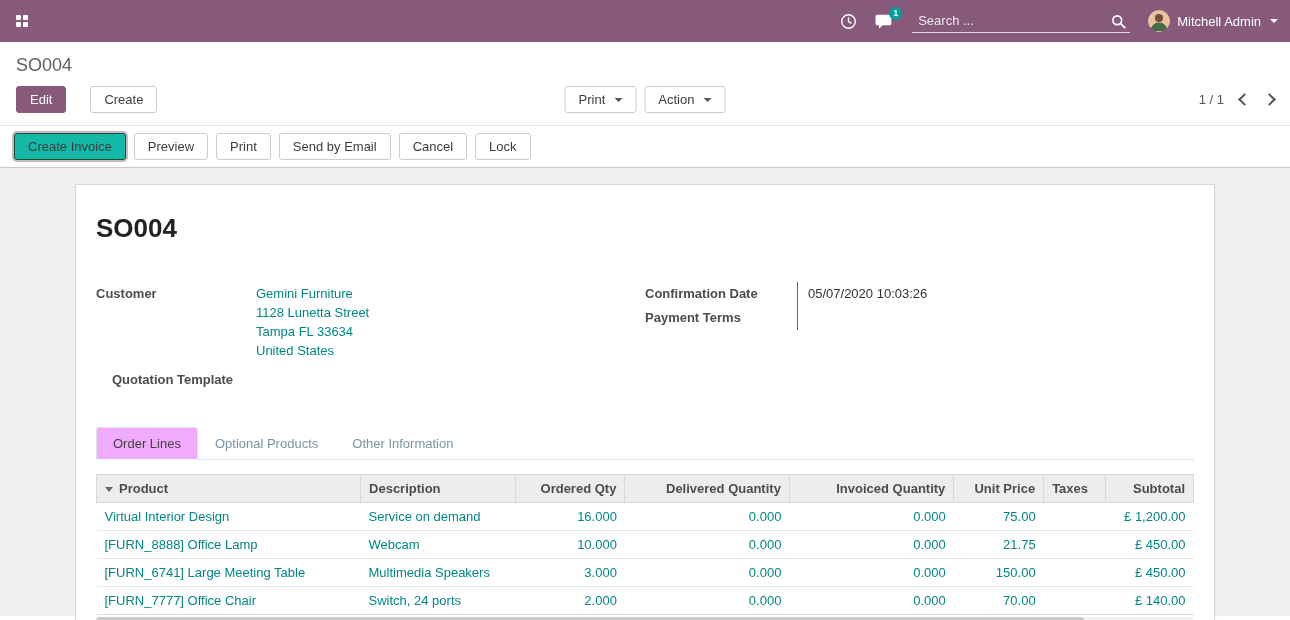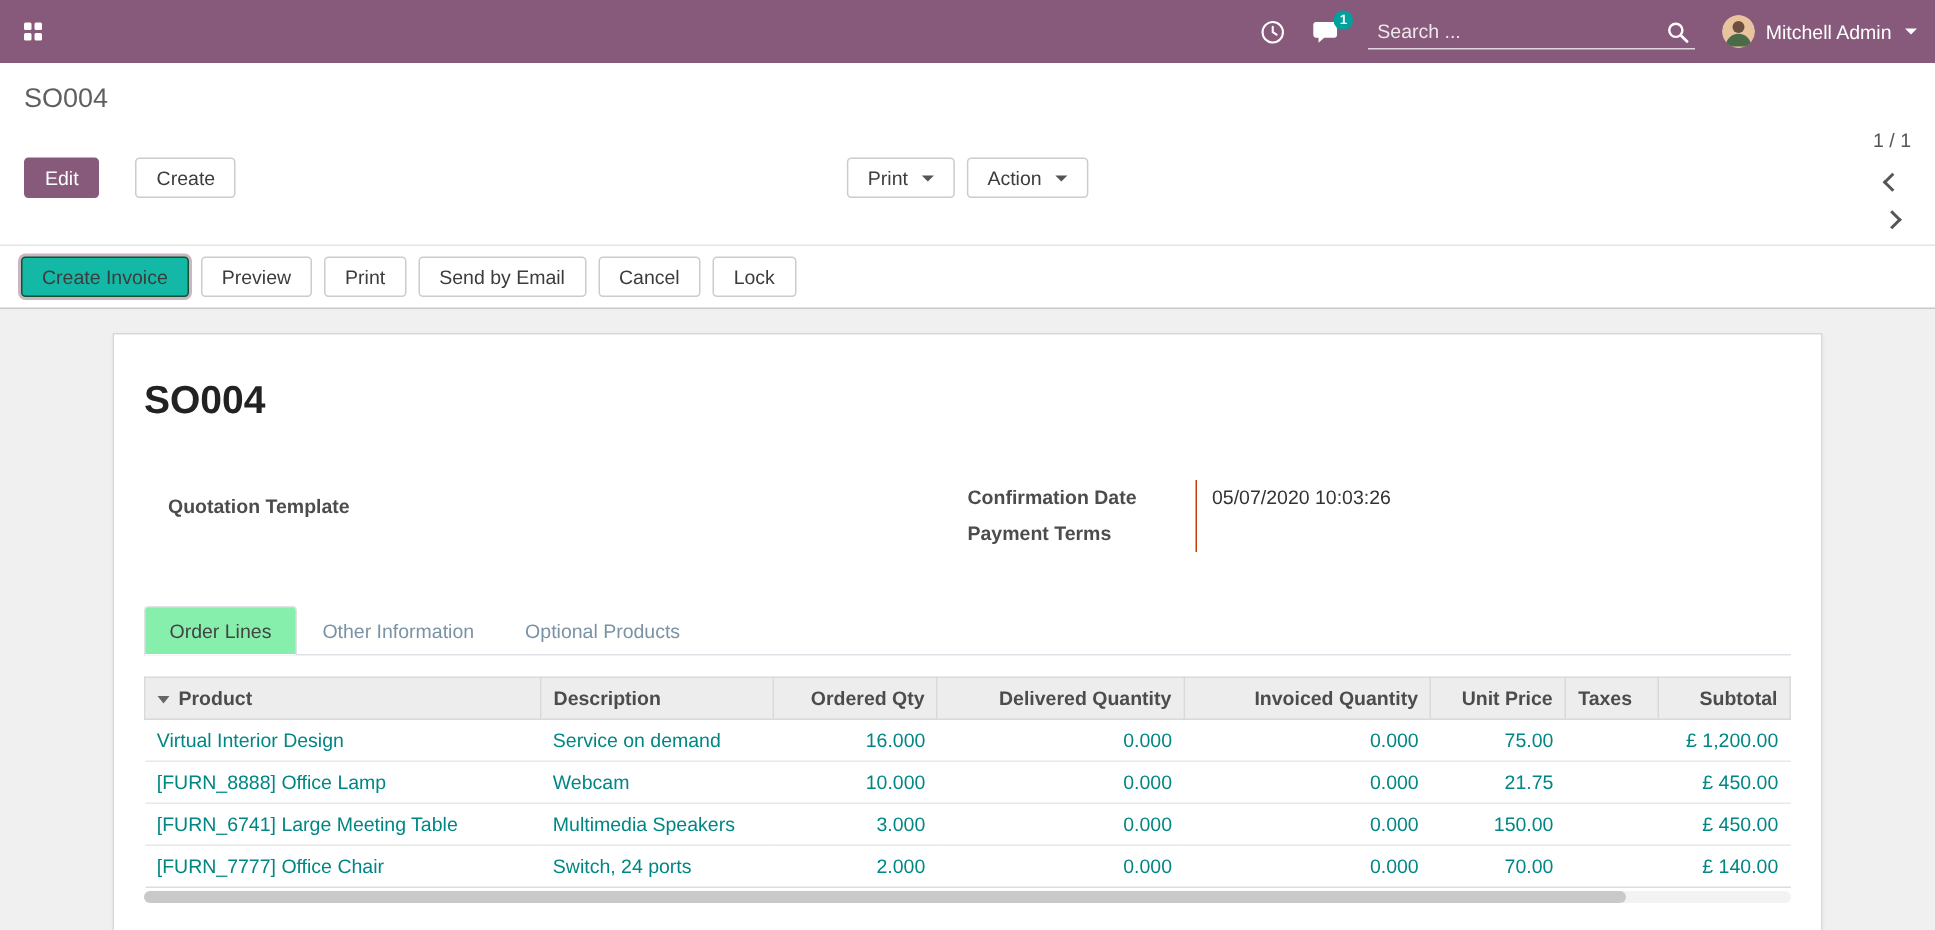--- a/index.html
+++ b/index.html
@@ -54,21 +54,21 @@
     background: #fff; border: 1px solid #ccc; border-radius: 3px;
     padding: 5px 13px; font-size: 13px; color: #3c3c3c; cursor: pointer;
     font-family: "Liberation Sans", sans-serif;
   }
   .btn-primary { background: #875A7B; border-color: #875A7B; color: #fff; }
   .cp-left { display: flex; gap: 24px; }
   .cp-center {
     position: absolute; left: 50%; transform: translateX(-50%);
     display: flex; gap: 8px;
   }
-  .cp-pager { margin-left: auto; display: flex; align-items: center; gap: 16px; color: #555; flex-direction: column; }
+  .cp-pager { margin-left: auto; display: flex; align-items: center; gap: 16px; color: #555; }
   .chev {
     display: inline-block; padding: 3.5px; border: solid #555;
     border-width: 0 2px 2px 0; cursor: pointer;
   }
   .chev-left { transform: rotate(135deg); }
   .chev-right { transform: rotate(-45deg); }
 
   
   .statusbar {
     display: flex; align-items: center; background: #fff;
@@ -116,21 +116,21 @@
   .rvalues { border-left: 1px solid #c2410c; padding-left: 10px; flex: 1; }
   .rvalues > div { padding: 2px 0; line-height: 20px; color: #333; min-height: 24px; }
 
   
   .tabs { display: flex; margin-top: 36px; border-bottom: 1px solid #dee2e6; }
   .tab {
     padding: 8px 16px; cursor: pointer; color: #7a93a3;
     border: 1px solid transparent; margin-bottom: -1px; font-size: 13px;
   }
   .tab.active {
-    background: #86efac; color: #444;
+    background: #f0abfc; color: #444;
     border-color: #dee2e6 #dee2e6 #fff;
     border-top-left-radius: 3px; border-top-right-radius: 3px;
   }
 
   
   table.lines { width: 100%; border-collapse: collapse; margin-top: 14px; font-size: 13px; border-bottom: 1px solid #ddd; }
   table.lines thead th {
     background: #ededed; border: 1px solid #d9d9d9;
     font-weight: bold; color: #4c4c4c; padding: 6px 8px; text-align: left;
   }
@@ -228,20 +228,29 @@
   </div>
 </div>
 
 <div class="content">
   <div class="sheet">
 
     <h1 class="sheet-title">SO004</h1>
 
     <div class="form-group">
       <div class="fcol">
+        <div class="frow">
+          <span class="flabel">Customer</span>
+          <span class="fvalue">
+            <div class="addr-line link">Gemini Furniture</div>
+            <div class="addr-line">1128 Lunetta Street</div>
+            <div class="addr-line">Tampa FL 33634</div>
+            <div class="addr-line">United States</div>
+          </span>
+        </div>
         <div class="frow qt-row">
           <span class="flabel">Quotation Template</span>
           <span class="fvalue"></span>
         </div>
       </div>
       <div class="fcol">
         <div class="rgrid">
           <div class="rlabels">
             <div>Confirmation Date</div>
             <div>Payment Terms</div>
@@ -249,22 +258,22 @@
           <div class="rvalues">
             <div>05/07/2020 10:03:26</div>
             <div></div>
           </div>
         </div>
       </div>
     </div>
 
     <div class="tabs">
       <div class="tab active">Order Lines</div>
+      <div class="tab">Optional Products</div>
       <div class="tab">Other Information</div>
-      <div class="tab">Optional Products</div>
     </div>
 
     <table class="lines">
       <colgroup>
         <col style="width:265px">
           <col style="width:155px">
           <col style="width:110px">
           <col style="width:165px">
         <col style="width:165px">
           <col style="width:90px">

